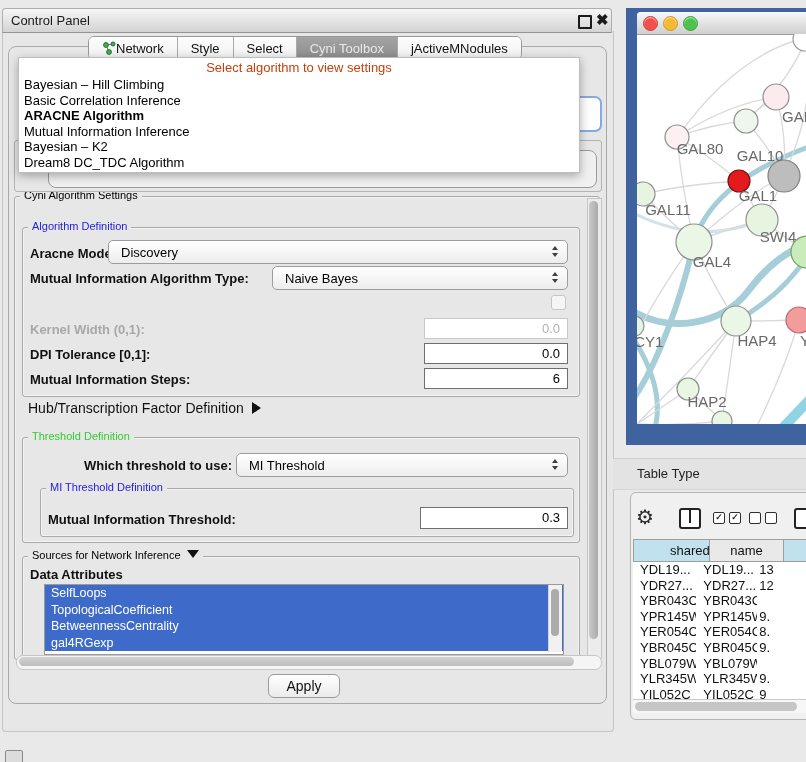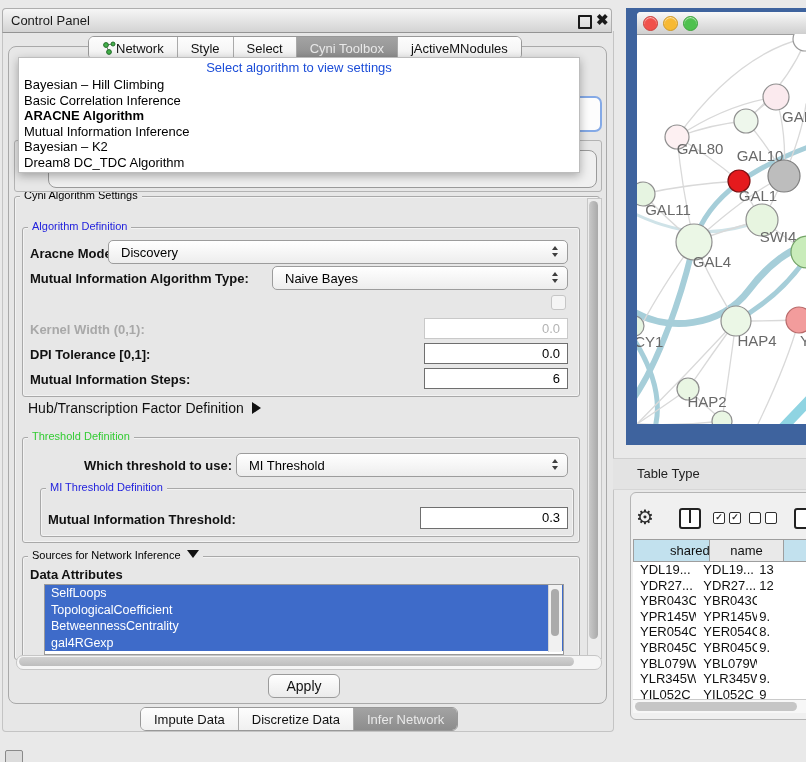--- a/index.html
+++ b/index.html
@@ -22,21 +22,21 @@
   .tab:first-child{border-left:none;}
   .tab.sel{background:linear-gradient(#a3a3a3,#8d8d8d);color:#e9e9e9;}
 
   
   .frag-group{left:14px;top:140px;width:586px;height:50px;border:1px solid #b3b3b3;border-radius:3px;z-index:4;}
   .frag-combo{left:48px;top:150px;width:547px;height:36px;border:1px solid #9a9a9a;border-radius:8px;background:#f0f0f0;z-index:5;}
   .frag-blue{left:556px;top:96px;width:42px;height:32px;border:2px solid #84a9e6;border-radius:7px;background:#fdfdfd;z-index:5;}
 
   
   .dropdown{left:18px;top:57px;width:560px;height:114px;background:#fff;border:1px solid #bdbdbd;box-shadow:0 3px 9px rgba(0,0,0,.3);z-index:10;}
-  .dd-head{height:18px;line-height:18px;text-align:center;color:#1d4ed8;font-size:13px;margin-top:1px;}
+  .dd-head{height:18px;line-height:18px;text-align:center;color:#c2410c;font-size:13px;margin-top:1px;}
   .dd-item{height:15.6px;line-height:15.6px;font-size:13px;color:#000;padding-left:5px;white-space:nowrap;}
   .dd-item.b{font-weight:bold;}
 
   
   .group{border:1px solid #a9a9a9;border-radius:3px;box-shadow:inset 0 0 0 1px #f3f3f3;}
   .gtitle{font-size:11px;background:#e7e7e7;padding:0 4px;white-space:nowrap;}
   .t-blue{color:#2222dd;}
   .t-green{color:#33cc33;}
 
   .lbl{font-size:13px;font-weight:bold;color:#111;white-space:nowrap;}
@@ -247,31 +247,20 @@
 
   <div class="abs vscroll">
       <div class="vthumb"></div>
     </div>
   <div class="abs hscroll">
       <div class="hthumb"></div>
     </div>
 
   <div class="abs apply-btn">Apply</div>
 
-  <div class="abs seg" id="bottom-tabs">
-      <div class="tab">
-        <span>Impute Data</span>
-      </div>
-      <div class="tab">
-        <span>Discretize Data</span>
-      </div>
-      <div class="tab sel">
-        <span>Infer Network</span>
-      </div>
-    </div>
 
   <div class="abs mini-icon"></div>
 
   <div class="abs net-frame"></div>
   <div class="abs net-win"></div>
   <div class="abs net-titlebar">
     <div class="dot r" style="position:absolute;left:6px;top:4px;"></div>
     <div class="dot y" style="position:absolute;left:26px;top:4px;"></div>
     <div class="dot g" style="position:absolute;left:46px;top:4px;"></div>
   </div>

